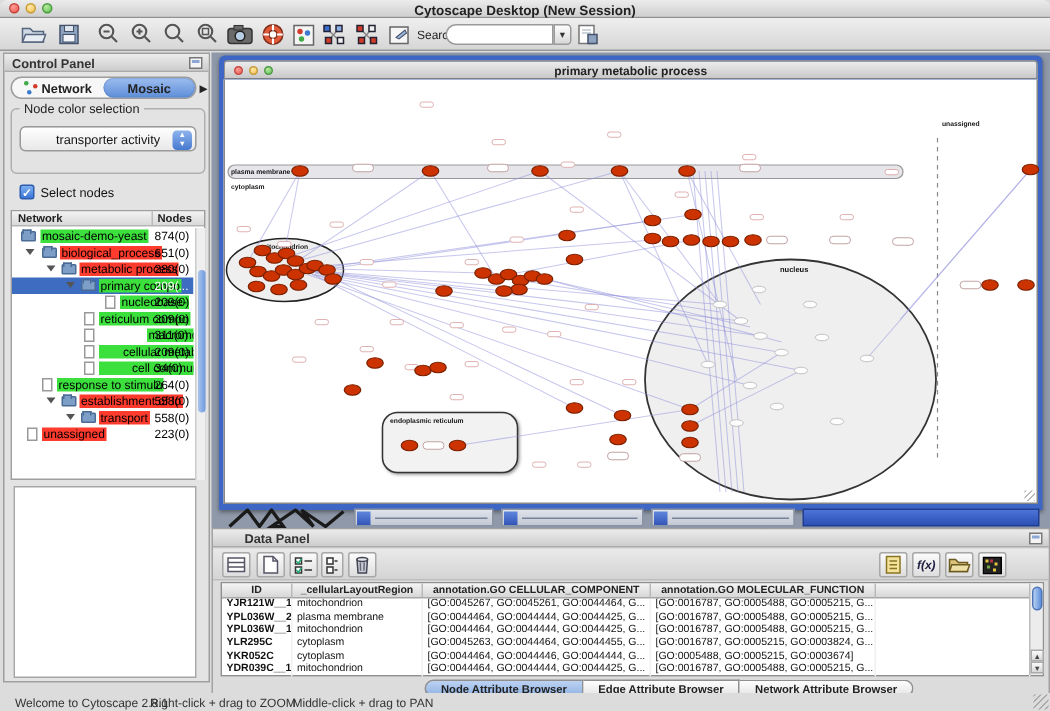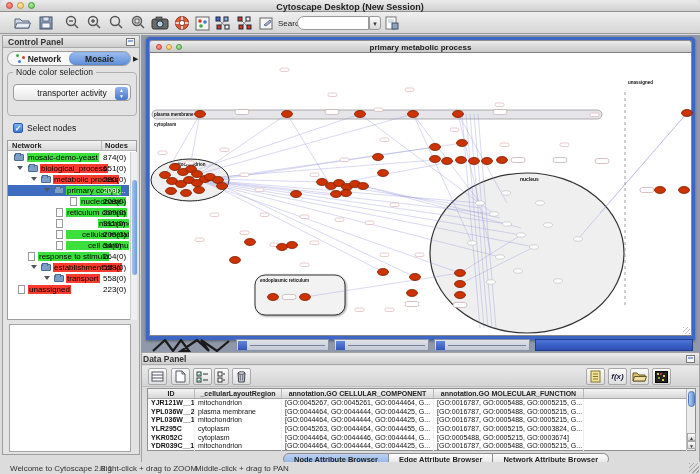--- a/index.html
+++ b/index.html
@@ -107,21 +107,21 @@
   .mini { position:absolute; top:0; height:12px; background:linear-gradient(#dfe3ea,#c3c9d4); border:1px solid #8a93a3; }
   .mini .mini-ico { position:absolute; left:1px; top:1px; width:9px; height:9px; background:linear-gradient(#5f86dd,#3355b8); }
   .mini .mini-line { position:absolute; left:13px; top:5px; right:3px; height:1px; background:#77839a; }
   #mini-blue { position:absolute; left:394px; top:0; width:158px; height:12px;
     background:linear-gradient(#4d74d8,#2c4fb4); border:1px solid #213d90; }
 
   
   #data-panel { left:141px; top:352px; width:559px; height:112px; background:#dcdcdc; border:1px solid #a2a2a2; }
   #dp-header { left:0; top:0; width:557px; height:12px;
     background:linear-gradient(#ececec,#cdcdcd); border-bottom:1px solid #aaa; }
-  #dp-title { left:1px; top:1px; font-size:8.5px; font-weight:bold; color:#333; }
+  #dp-title { left:21px; top:1px; font-size:8.5px; font-weight:bold; color:#333; }
   #dp-float { right:4px; top:2px; }
   #dp-toolbar { left:0; top:13px; width:557px; height:21px; background:linear-gradient(#e9e9e9,#d4d4d4);
     border-bottom:1px solid #bdbdbd; }
   .dbtn { top:2px; width:19px; height:17px; background:linear-gradient(#fbfbfb,#dedede);
     border:1px solid #a8a8a8; border-radius:2px; display:flex; align-items:center; justify-content:center; }
 
   #dp-table { left:5px; top:35px; width:549px; height:63px; background:#fff; border:1px solid #8f8f8f; }
   #dp-thead { display:flex; height:10px; background:linear-gradient(#f4f4f4,#d7d7d7); border-bottom:1px solid #a8a8a8; }
   .th { font-size:7px; font-weight:bold; color:#222; text-align:center; border-right:1px solid #b9b9b9;
     overflow:hidden; white-space:nowrap; line-height:10px; }

